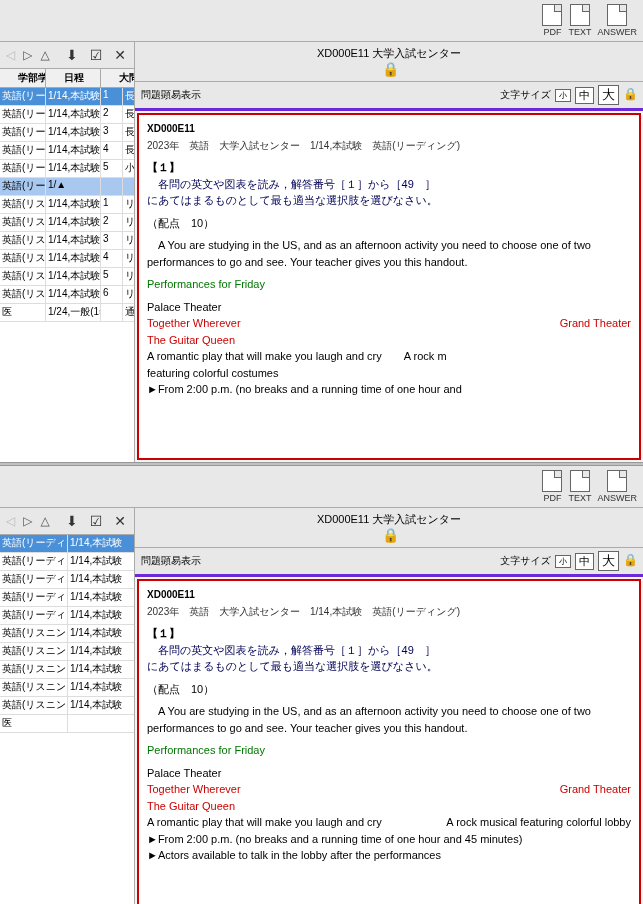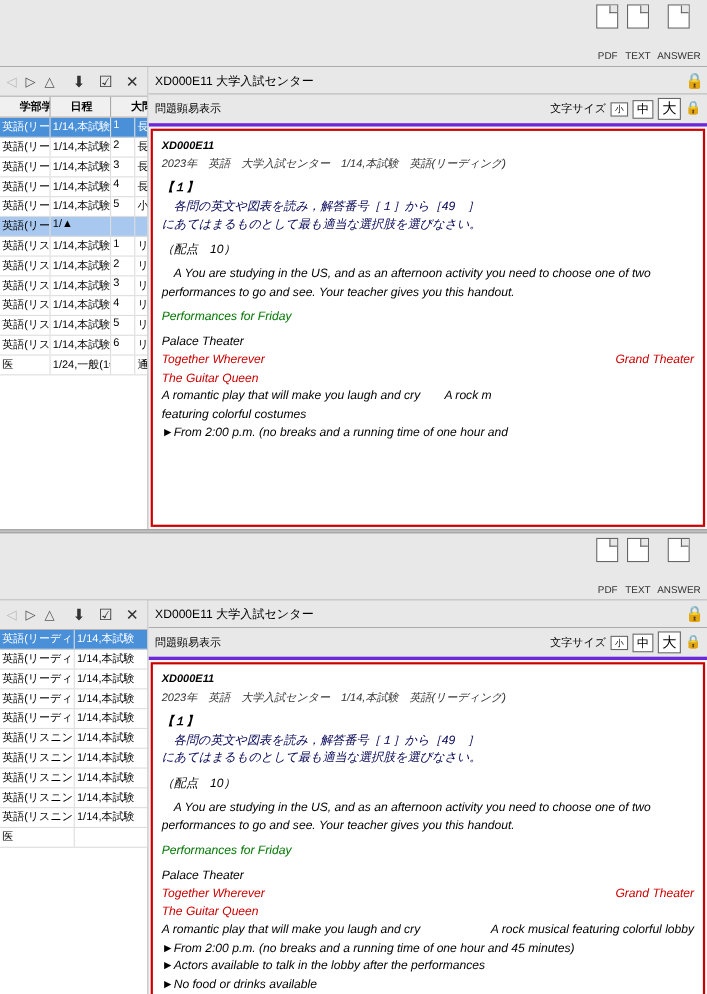--- a/index.html
+++ b/index.html
@@ -23,21 +23,20 @@
       align-items: center;
     }
 
     .file-icon {
       display: flex;
       flex-direction: column;
       align-items: center;
       font-size: 9px;
       color: #333;
       cursor: pointer;
-      gap: 19px;
     }
 
     .file-icon-shape {
       width: 20px;
       height: 22px;
       background: #fff;
       border: 1px solid #666;
       position: relative;
       margin-bottom: 1px;
     }
@@ -124,20 +123,21 @@
     }
 
     .right-header {
       background: #e8e8e8;
       padding: 4px 6px;
       font-size: 11px;
       border-bottom: 1px solid #aaa;
       display: flex;
       justify-content: space-between;
       align-items: center;
+      flex-direction: column;
     }
 
     .mondai-bar {
       background: #e8e8e8;
       padding: 3px 6px;
       font-size: 10px;
       border-bottom: 3px solid #6d28d9;
       display: flex;
       justify-content: space-between;
       align-items: center;
@@ -159,21 +159,20 @@
 
     .content-area {
       flex: 1;
       overflow-y: auto;
       background: #fff;
       border: 2px solid #cc0000;
       margin: 2px;
       padding: 6px 8px;
       font-size: 11px;
       line-height: 1.5;
-      font-style: italic;
     }
 
     .content-title {
       font-weight: bold;
       color: #000;
       margin-bottom: 2px;
       font-size: 10px;
     }
 
     .content-subtitle {
@@ -553,17 +552,16 @@
             <span>Grand Theater</span>
           </div>
           <div>The Guitar Queen</div>
         </div>
         <div style="display:flex; justify-content:space-between;">
           <span>A romantic play that will make you laugh and cry</span>
           <span>A rock musical featuring colorful lobby</span>
         </div>
         <div>►From 2:00 p.m. (no breaks and a running time of one hour and 45 minutes)</div>
         <div>►Actors available to talk in the lobby after the performances</div>
-        <div>►No food or drinks available</div>
       </div>
     </div>
   </div>
 </div>
 
 </body></html>

